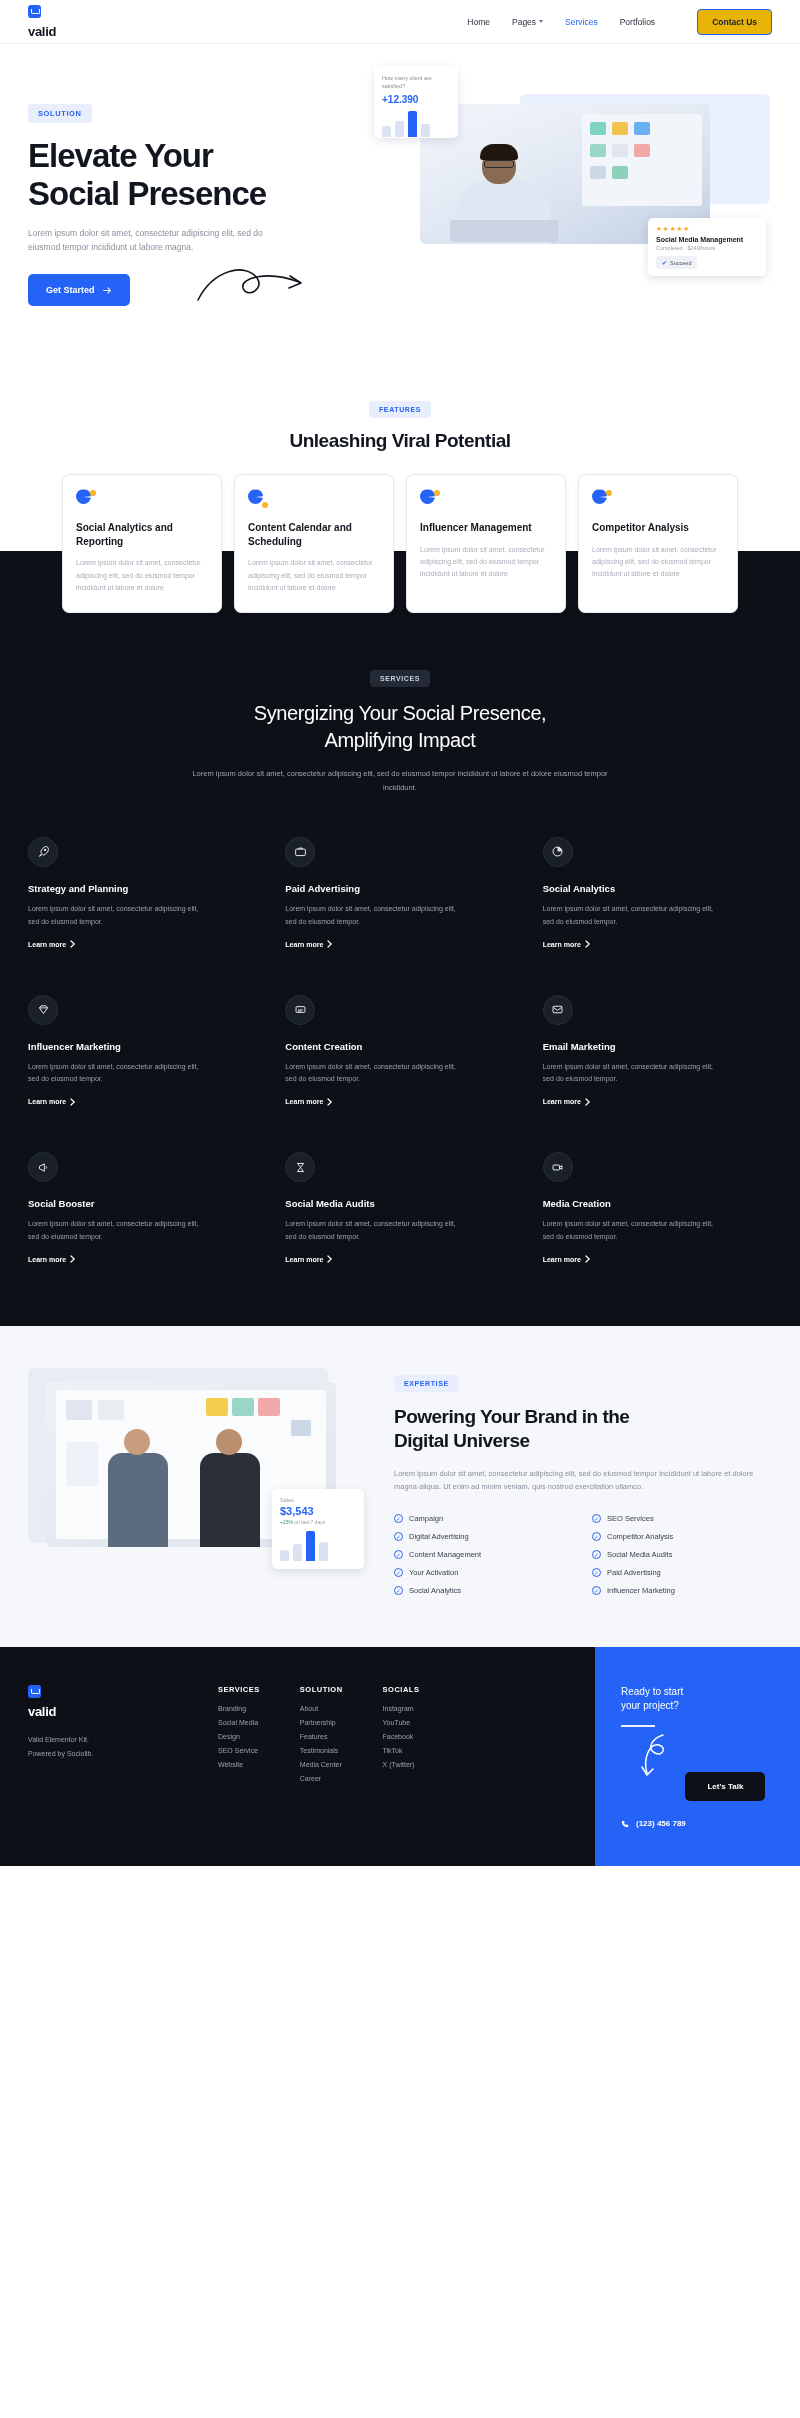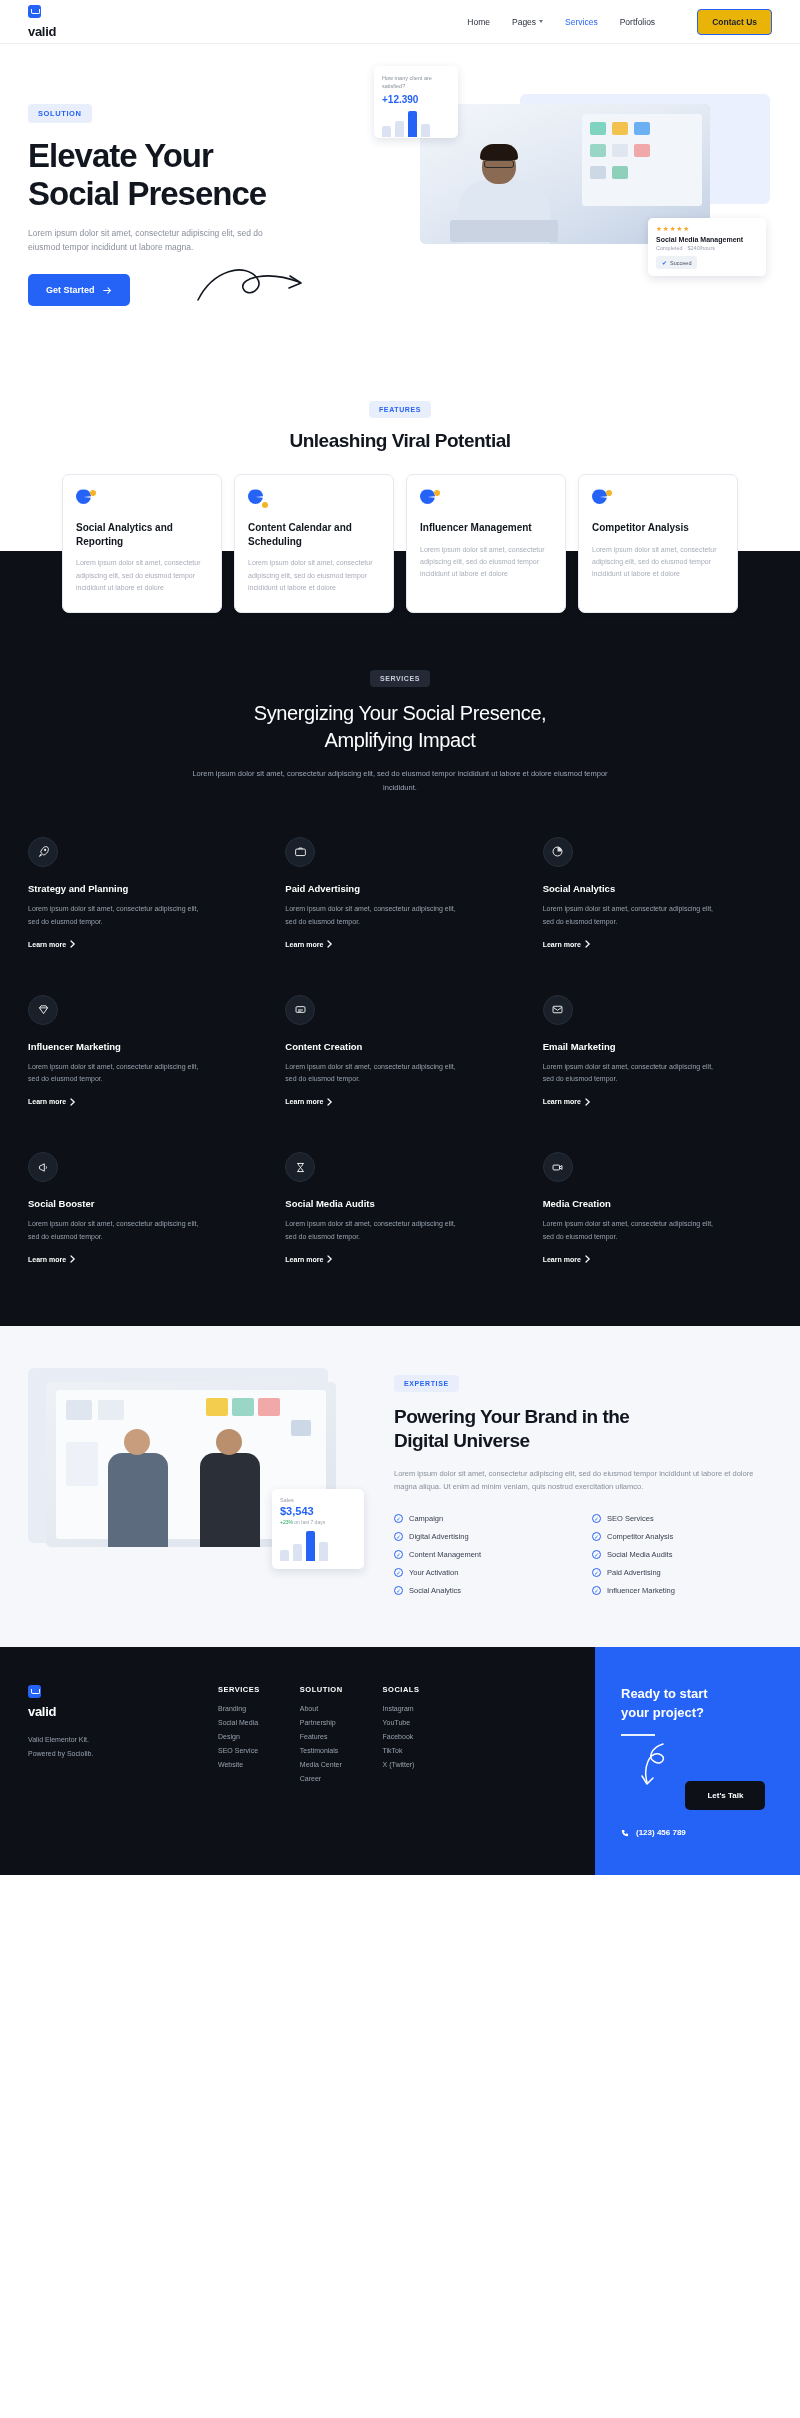--- a/index.html
+++ b/index.html
@@ -291,21 +291,21 @@
     margin-bottom: 11px;
   }
   .f-col a {
     display: block; font-size: 7px; color: #98a0ae; text-decoration: none;
     margin-bottom: 7px; cursor: pointer;
   }
   .footer-cta {
     width: 205px; background: #2563f6; color: #fff;
     padding: 38px 26px; position: relative;
   }
-  .footer-cta h3 { font-size: 13px; line-height: 1.4; font-weight: 700; }
+  .footer-cta h3 { font-size: 10px; line-height: 1.4; font-weight: 400; }
   .cta-rule { width: 34px; height: 2px; background: #fff; margin-top: 12px; opacity: .9; }
   .cta-doodle { margin-top: 6px; }
   .btn-dark {
     margin-top: 12px; background: #0d1117; color: #fff; border: none;
     font-size: 8px; font-weight: 700; padding: 10px 22px; border-radius: 5px;
     cursor: pointer;
   }
   .phone { margin-top: 18px; display: flex; align-items: center; gap: 6px; font-size: 8px; font-weight: 700; }
 </style>
 </head>

